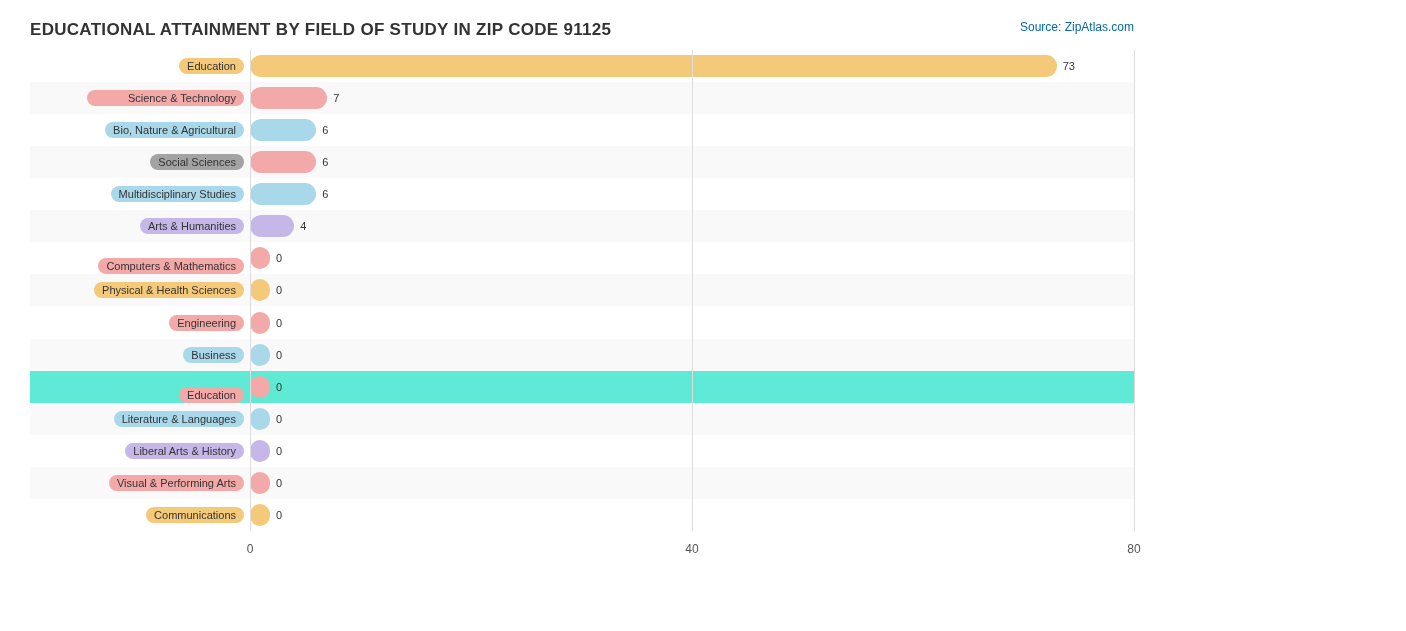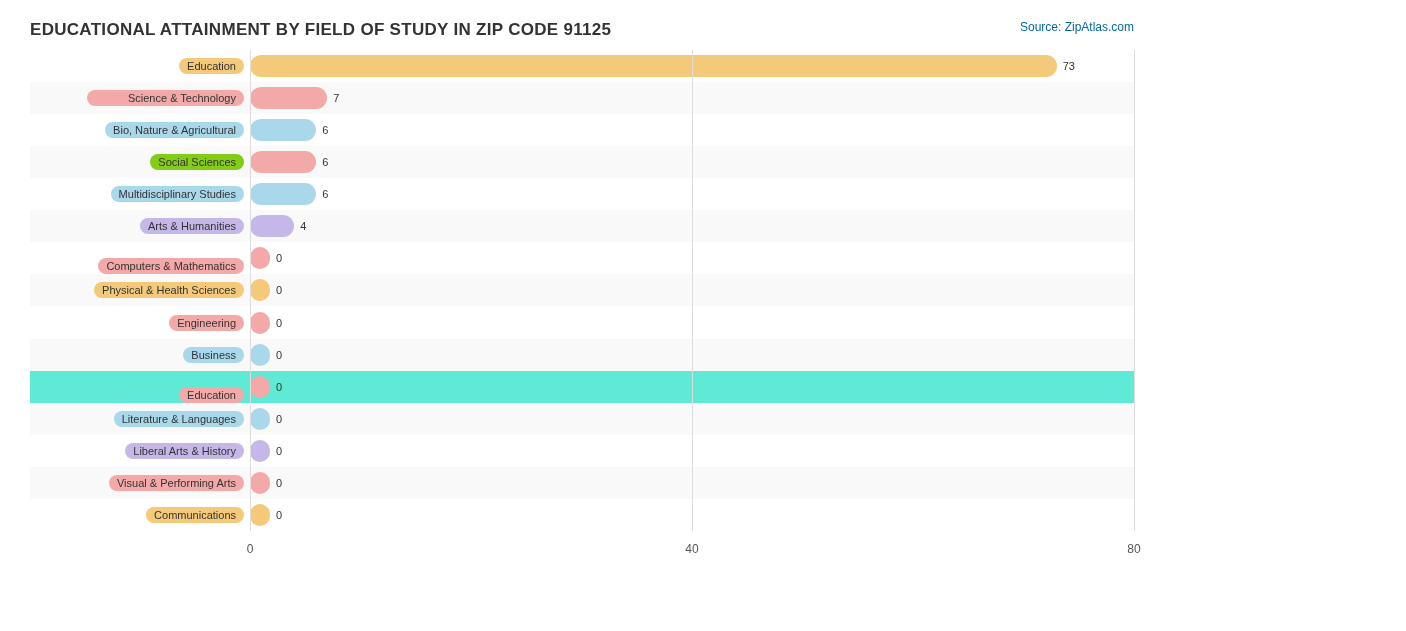--- a/index.html
+++ b/index.html
@@ -150,21 +150,21 @@
           </div>
         </div>
         <div class="bar-row" style="background: rgb(255, 255, 255);">
           <div class="bar-label"><span class="tag" style="background: rgb(168, 216, 234);">Bio, Nature &amp; Agricultural</span></div>
           <div class="bar-track">
             <div class="bar-pill" style="background: rgb(168, 216, 234); width: calc(7.5%); max-width: 100%;"></div>
             <span class="bar-value">6</span>
           </div>
         </div>
         <div class="bar-row" style="background: rgb(249, 249, 249);">
-          <div class="bar-label"><span class="tag" style="background: #84cc16; margin-left: 44px;">Social Sciences</span></div>
+          <div class="bar-label"><span class="tag" style="background: #a3a3a3; margin-left: 44px;">Social Sciences</span></div>
           <div class="bar-track">
             <div class="bar-pill" style="background: rgb(244, 169, 169); width: calc(7.5%); max-width: 100%;"></div>
             <span class="bar-value">6</span>
           </div>
         </div>
         <div class="bar-row" style="background: rgb(255, 255, 255);">
           <div class="bar-label"><span class="tag" style="background: rgb(168, 216, 234);">Multidisciplinary Studies</span></div>
           <div class="bar-track">
             <div class="bar-pill" style="background: rgb(168, 216, 234); width: calc(7.5%); max-width: 100%;"></div>
             <span class="bar-value">6</span>

